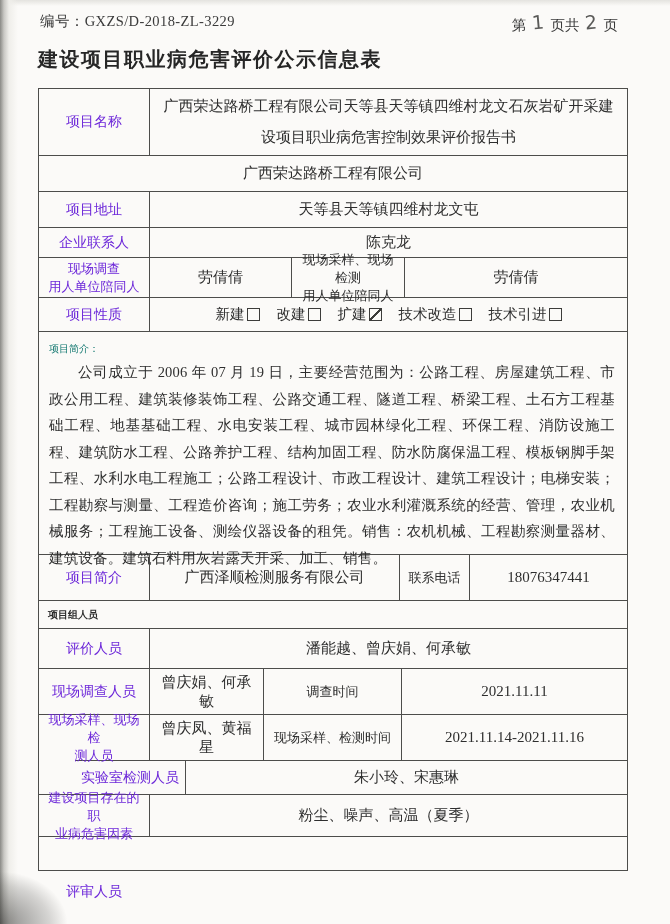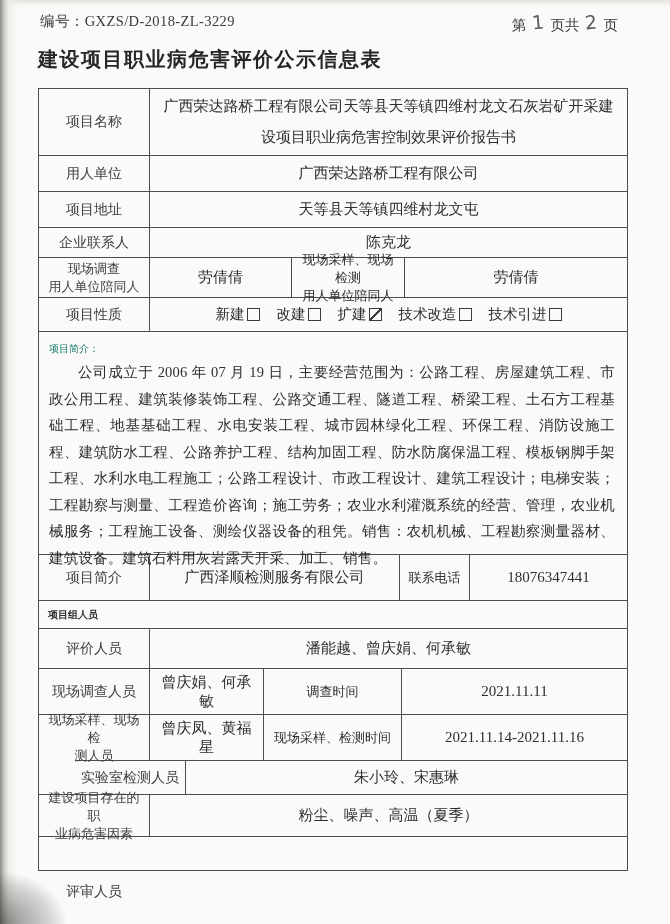--- a/index.html
+++ b/index.html
@@ -48,21 +48,21 @@
   .row:first-child { border-top: none; }
   .cell {
     border-left: 1px solid #4d4d4b;
     display: flex; align-items: center; justify-content: center;
     text-align: center;
     padding: 2px 5px;
     font-size: 15px;
     color: #2e2e2e;
   }
   .cell:first-child { border-left: none; }
-  .label { width: 110px; flex: 0 0 110px; font-size: 14px; color: #404040; }
+  .label { width: 110px; flex: 0 0 110px; font-size: 14px; color: #6d28d9; }
   .value { flex: 1 1 auto; }
   .pre { white-space: pre-line; line-height: 18px; }
   .small { font-size: 13px; }
 
   .h-r1 { height: 66px; } .h-r1 .value { line-height: 31px; padding: 2px 10px; }
   .h-r2 { height: 36px; }
   .h-r3 { height: 36px; }
   .h-r4 { height: 30px; }
   .h-r5 { height: 40px; }
   .h-r6 { height: 34px; }
@@ -131,21 +131,20 @@
 <div class="page-title">建设项目职业病危害评价公示信息表</div>
 
 <div class="form-table">
 
   <div class="row h-r1">
     <div class="cell label">项目名称</div>
     <div class="cell value">广西荣达路桥工程有限公司天等县天等镇四维村龙文石灰岩矿开采建设项目职业病危害控制效果评价报告书</div>
   </div>
 
   <div class="row h-r2">
-    <div class="cell label">用人单位</div>
     <div class="cell value">广西荣达路桥工程有限公司</div>
   </div>
 
   <div class="row h-r3">
     <div class="cell label">项目地址</div>
     <div class="cell value">天等县天等镇四维村龙文屯</div>
   </div>
 
   <div class="row h-r4">
     <div class="cell label">企业联系人</div>

